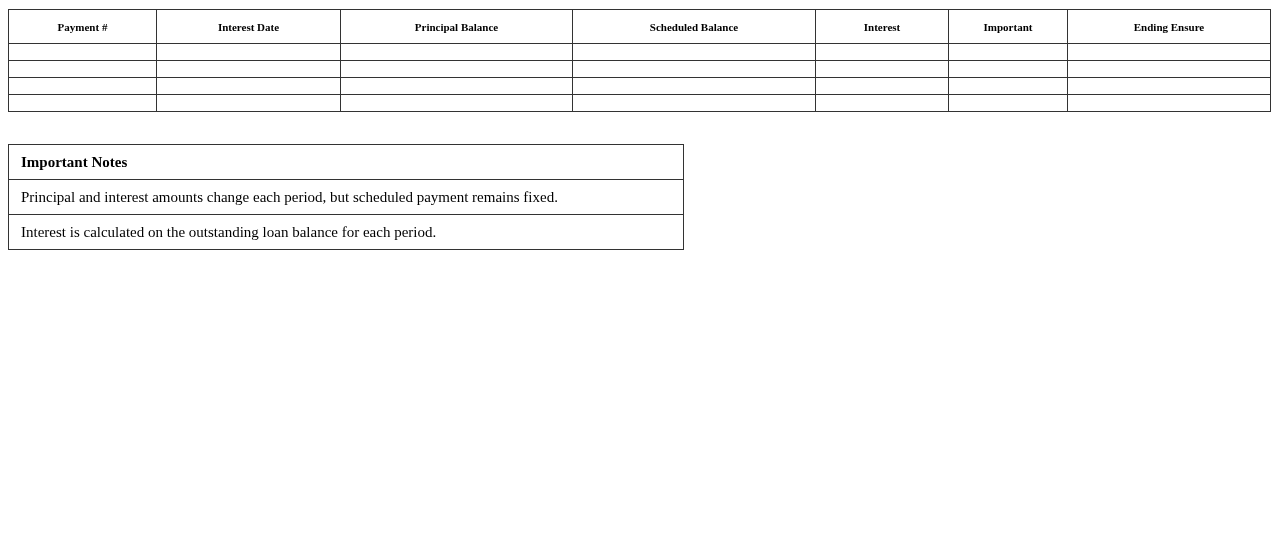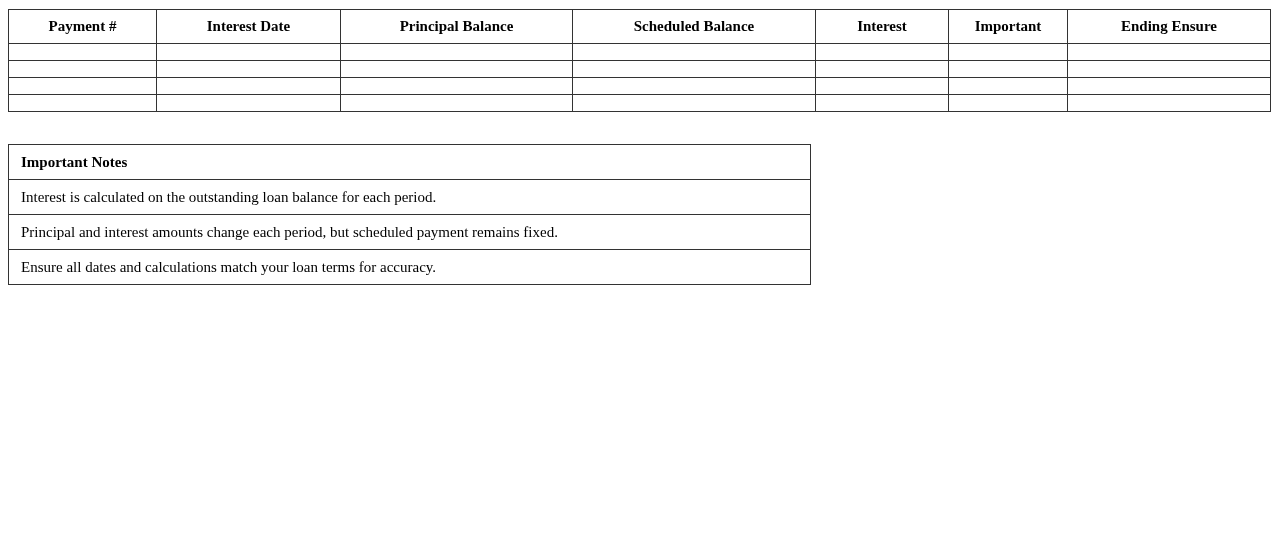--- a/index.html
+++ b/index.html
@@ -19,34 +19,34 @@
       border-collapse: collapse;
       table-layout: fixed;
       width: 1262px;
     }
     .schedule th, .schedule td {
       border: 1px solid #333;
       padding: 0;
     }
     .schedule th {
       height: 33px;
-      font-size: 15px;
+      font-size: 11px;
       font-weight: bold;
       text-align: center;
       vertical-align: middle;
     }
     .schedule td {
       height: 16px;
     }
     .notes {
       position: absolute;
       left: 8px;
       top: 144px;
       border-collapse: collapse;
-      width: 803px;
+      width: 676px;
     }
     .notes th, .notes td {
       border: 1px solid #333;
       height: 34px;
       padding: 0 12px;
       font-size: 15px;
       text-align: left;
       vertical-align: middle;
     }
     .notes th {
@@ -121,22 +121,19 @@
 </table>
 
 <table class="notes">
   <thead>
     <tr>
       <th>Important Notes</th>
     </tr>
   </thead>
   <tbody>
     <tr>
-      <td>Interest is calculated on the outstanding loan balance for each period.</td>
-    </tr>
-    <tr>
       <td>Principal and interest amounts change each period, but scheduled payment remains fixed.</td>
     </tr>
     <tr>
-      <td>Ensure all dates and calculations match your loan terms for accuracy.</td>
+      <td>Interest is calculated on the outstanding loan balance for each period.</td>
     </tr>
   </tbody>
 </table>
 
 </body></html>

